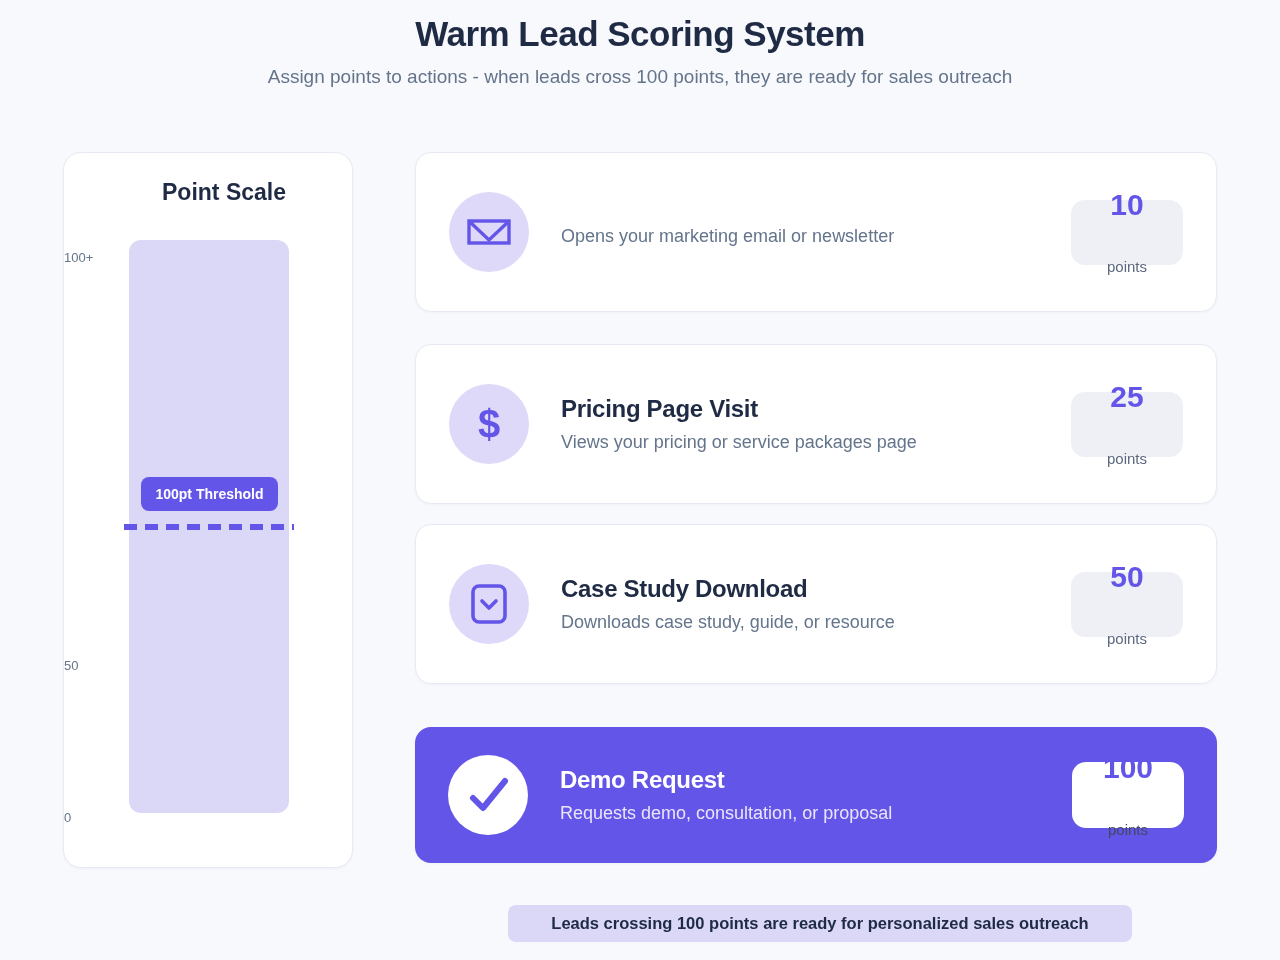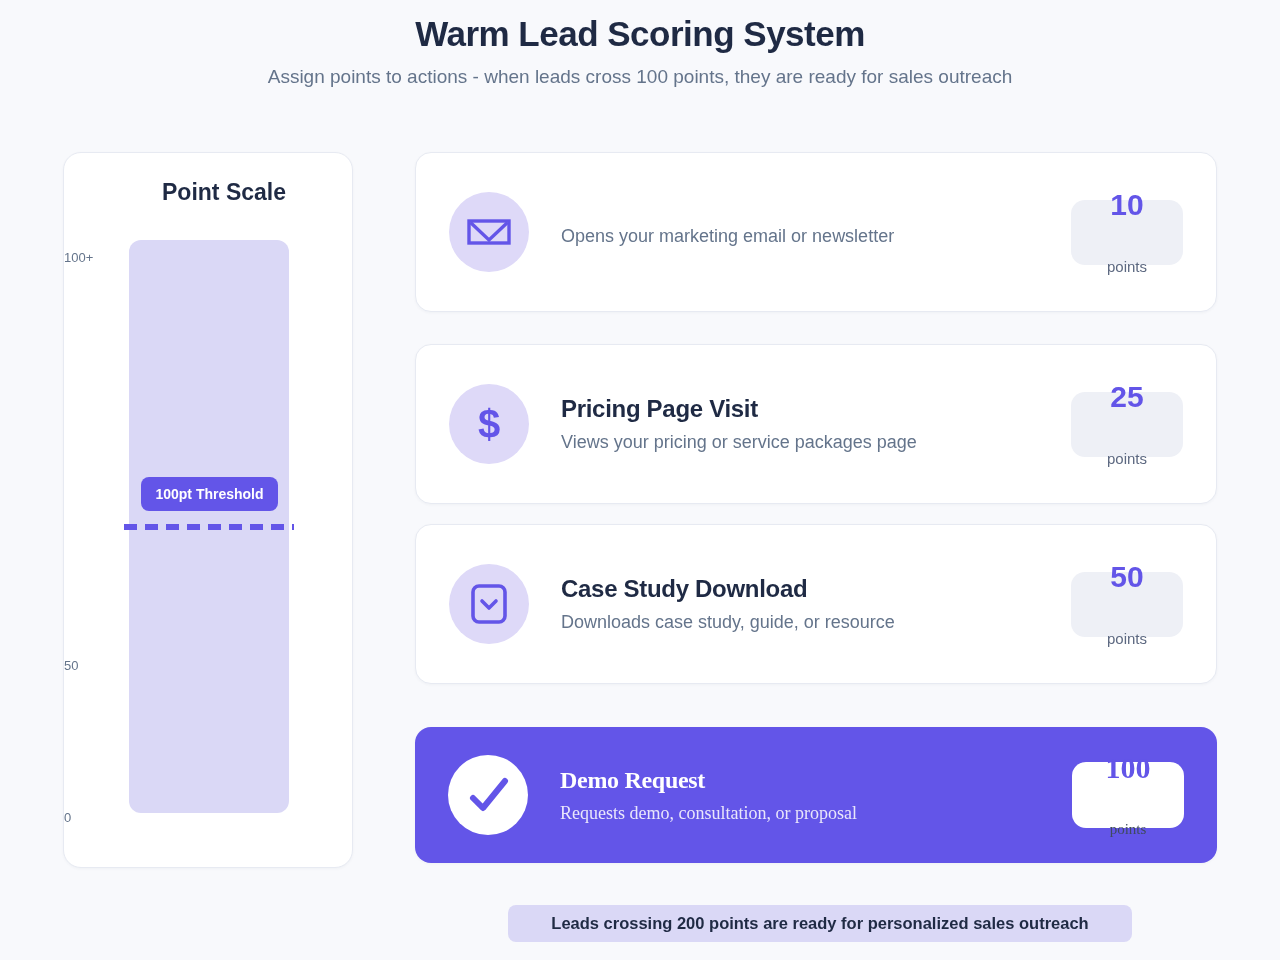--- a/index.html
+++ b/index.html
@@ -62,21 +62,21 @@
   
   .card{
     position:absolute;left:415px;width:802px;height:160px;
     background:var(--card-bg);border:1px solid var(--card-border);
     border-radius:16px;box-shadow:0 1px 3px rgba(30,40,80,0.04);
     display:flex;align-items:center;padding:0 33px;
   }
   .card-1{top:152px;}
   .card-2{top:344px;}
   .card-3{top:524px;}
-  .card-4{top:727px;height:136px;background:var(--accent);border:none;font-family:Liberation Serif, serif;}
+  .card-4{top:727px;height:136px;background:var(--accent);border:none;}
   .icon-circle{
     flex:0 0 auto;width:80px;height:80px;border-radius:50%;
     background:var(--icon-circle-bg);
     display:flex;align-items:center;justify-content:center;margin-right:32px;
   }
   .card-4 .icon-circle{background:#ffffff;}
   .dollar-glyph{font-size:40px;font-weight:700;color:var(--accent);line-height:1;}
   .card-text{flex:1 1 auto;}
   .card-text h3{font-size:24px;font-weight:700;color:var(--text-dark);letter-spacing:-0.3px;}
   .card-text p{margin-top:9px;font-size:18px;color:var(--text-muted);}
@@ -174,13 +174,13 @@
   <div class="card-text">
     <h3>Demo Request</h3>
     <p>Requests demo, consultation, or proposal</p>
   </div>
   <div class="points-badge">
     <span class="points-num">100</span>
     <span class="points-label">points</span>
   </div>
 </article>
 
-<div class="note-pill">Leads crossing 200 points are ready for personalized sales outreach</div>
+<div class="note-pill">Leads crossing 100 points are ready for personalized sales outreach</div>
 
 </body></html>

